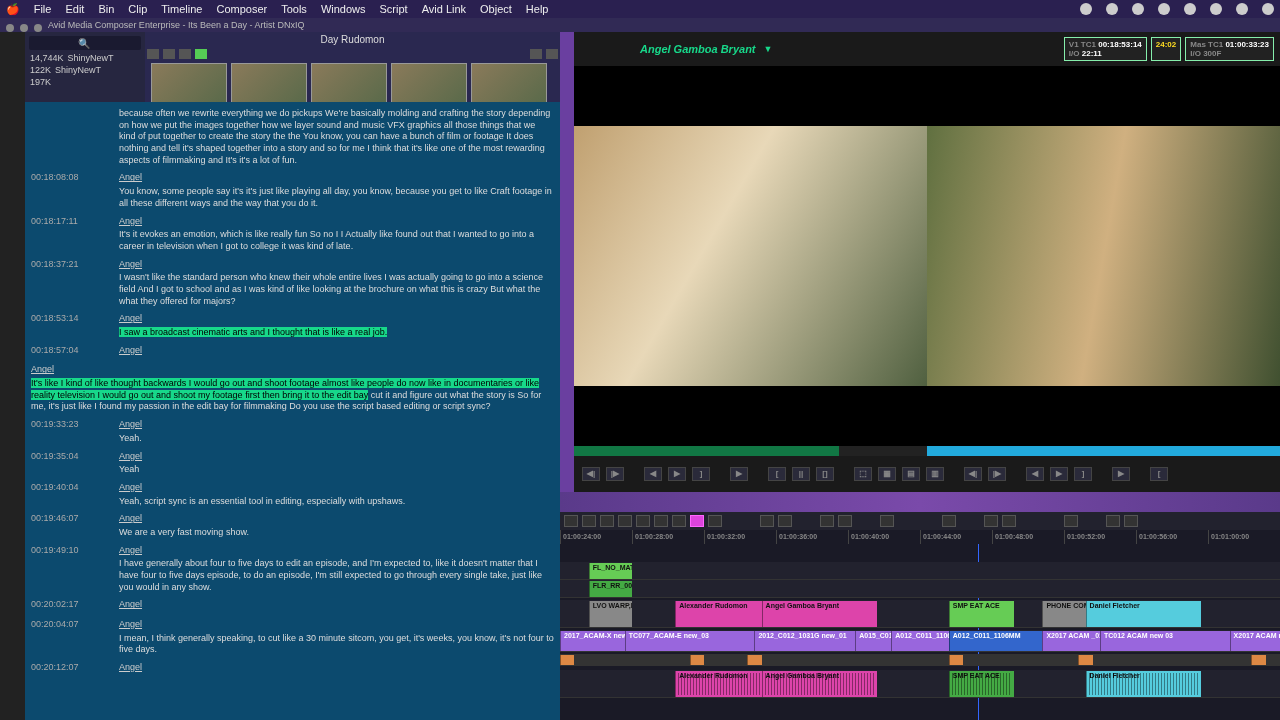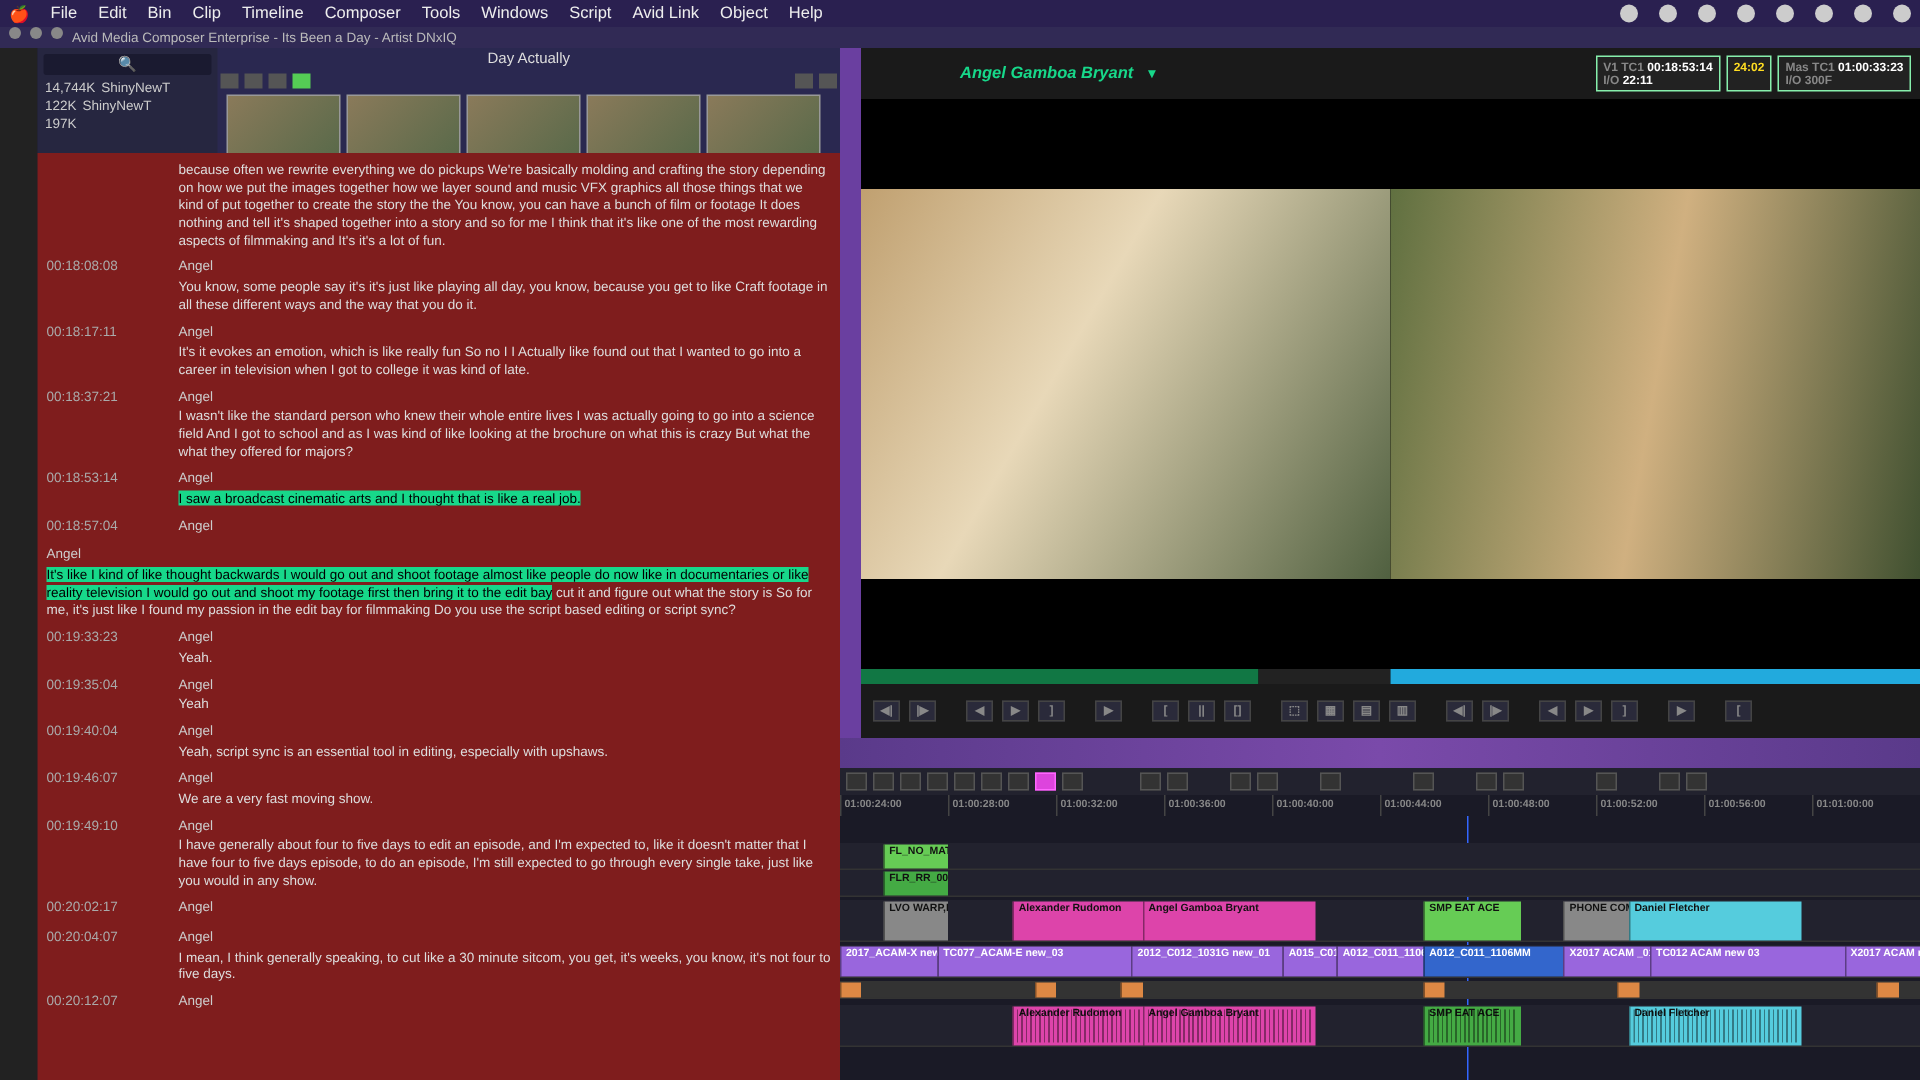--- a/index.html
+++ b/index.html
@@ -1,45 +1,45 @@
 <!DOCTYPE html>
 <html><head>
 <meta charset="utf-8">
 <style>
 * { margin:0; padding:0; box-sizing:border-box; font-family:Arial,Helvetica,sans-serif; }
 body { background:#1a1a2e; color:#ddd; width:1280px; height:720px; overflow:hidden; font-size:10px; }
 .menubar { height:18px; background:#2a2050; display:flex; align-items:center; padding:0 6px; gap:14px; font-size:11px; color:#eee; }
 .menubar .spacer { flex:1; }
 .menubar .micon { width:12px; height:12px; border-radius:50%; background:#ccc; }
-.titlebar { height:14px; background:#312a55; font-size:9px; padding:0 6px; line-height:14px; color:#bbb; display:flex; align-items:flex-start; gap:4px; }
+.titlebar { height:14px; background:#312a55; font-size:9px; padding:0 6px; line-height:14px; color:#bbb; display:flex; align-items:flex-end; gap:4px; }
 .titlebar .dot { width:8px; height:8px; border-radius:50%; background:#888; margin-right:2px;}
 .main { display:flex; height:688px; }
 .leftcol { width:25px; background:#222; display:flex; }
 .leftcol .tcbox { background:#00c8a0; color:#000; font-size:8px; padding:2px 1px; margin-top:470px; text-align:center; }
 .leftcol .trk { height:22px; margin:2px 1px; background:#333344; font-size:8px; color:#ccc; text-align:center; line-height:22px; border:1px solid #555;}
 .midcol { width:535px; display:flex; flex-direction:column; }
 .binarea { height:70px; background:#262640; display:flex; }
 .binleft { width:120px; padding:4px; }
 .binsearch { height:14px; background:#1a1a30; border-radius:2px; margin-bottom:2px; display:flex; align-items:center; justify-content:center;}
 .binrow { height:12px; font-size:9px; display:flex; gap:4px; color:#ccc; padding:1px;}
 .binright { flex:1; background:#2a2850; }
 .bintitle { text-align:center; font-size:10px; padding:2px; }
 .binbar { display:flex; justify-content:center; gap:4px; padding:2px;}
 .binbar .bi { width:12px; height:10px; background:#555; }
 .binbar .bi.green { background:#5c5; }
 .thumbs { display:flex; gap:4px; padding:2px 6px; }
 .thumb { width:76px; height:40px; background:linear-gradient(135deg,#8a7a5a,#5a6a4a); border:1px solid #999; }
-.transcript { flex:1; background:#7f1d1d; overflow-y:auto; padding:6px; font-family:'Courier New',monospace; font-size:9px; line-height:1.3; position:relative;}
+.transcript { flex:1; background:#0c4a6e; overflow-y:auto; padding:6px; font-family:'Courier New',monospace; font-size:9px; line-height:1.3; position:relative;}
 .transcript::-webkit-scrollbar { width:10px; }
 .transcript::-webkit-scrollbar-track { background:#2a2a40; }
 .transcript::-webkit-scrollbar-thumb { background:#555; }
 .trow { display:flex; gap:12px; margin-bottom:6px; }
 .ttc { width:76px; color:#aaa; flex-shrink:0; }
 .tbody { flex:1; }
-.tspk { color:#ccc; margin-bottom:2px; }
+.tspk { color:#ccc; margin-bottom:2px;text-decoration:underline; }
 .ttxt { color:#ddd; }
 .ttxt .hl { background:#17d88a; color:#000; }
 .rightcol { flex:1; display:flex; flex-direction:column; background:#f9a8d4;font-weight:bold; }
 .vstrip { width:14px; background:#6a3fa0; }
 .vwrap { display:flex; height:460px; }
 .vmain { flex:1; display:flex; flex-direction:column; }
 .vheader { height:34px; background:#1a1a1a; display:flex; align-items:center; padding:0 6px; gap:8px; font-size:9px; position:relative;}
 .vtitle { color:#17d88a; font-style:italic; font-size:11px; margin-left:60px;}
 .vtc { display:flex; gap:4px; margin-left:auto; font-family:'Courier New',monospace; font-size:8px; }
 .vtc .tcblk { background:#222; padding:2px 4px; border:1px solid #86efac;}
@@ -137,21 +137,21 @@
           </div>
         <div class="binrow">
             <span>122K</span>
             <span>ShinyNewT</span>
           </div>
         <div class="binrow">
             <span>197K</span>
           </div>
       </div>
       <div class="binright">
-        <div class="bintitle">Day Actually</div>
+        <div class="bintitle">Day Rudomon</div>
         <div class="binbar">
           <span class="bi"></span>
           <span class="bi"></span>
           <span class="bi"></span>
           <span class="bi green"></span>
           <span style="flex:1"></span>
           <span class="bi"></span>
           <span class="bi"></span>
         </div>
         <div class="thumbs">

